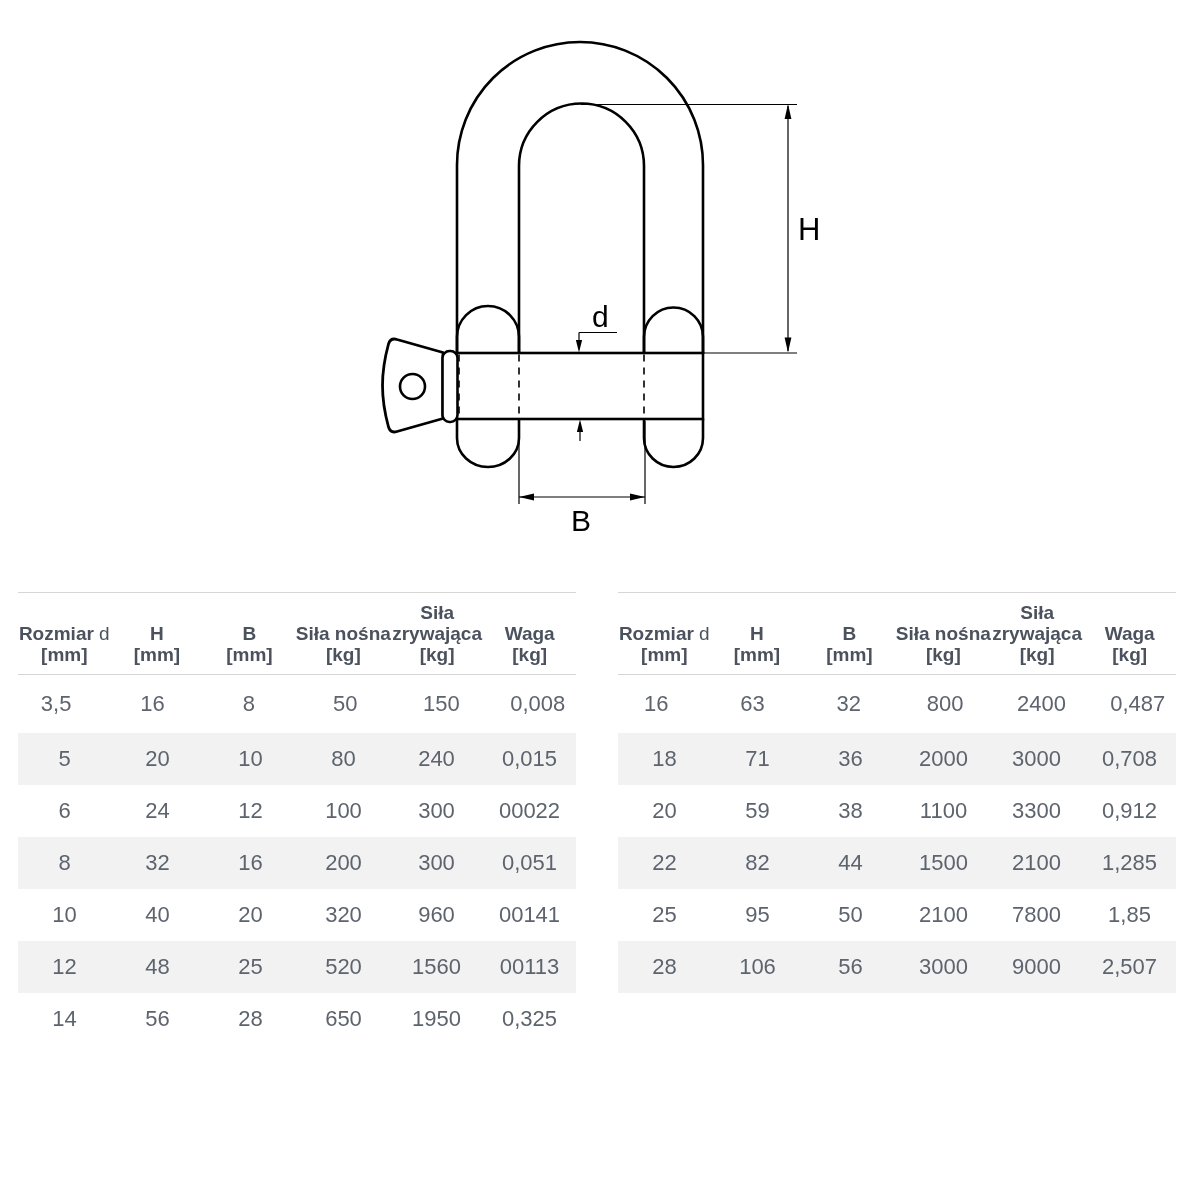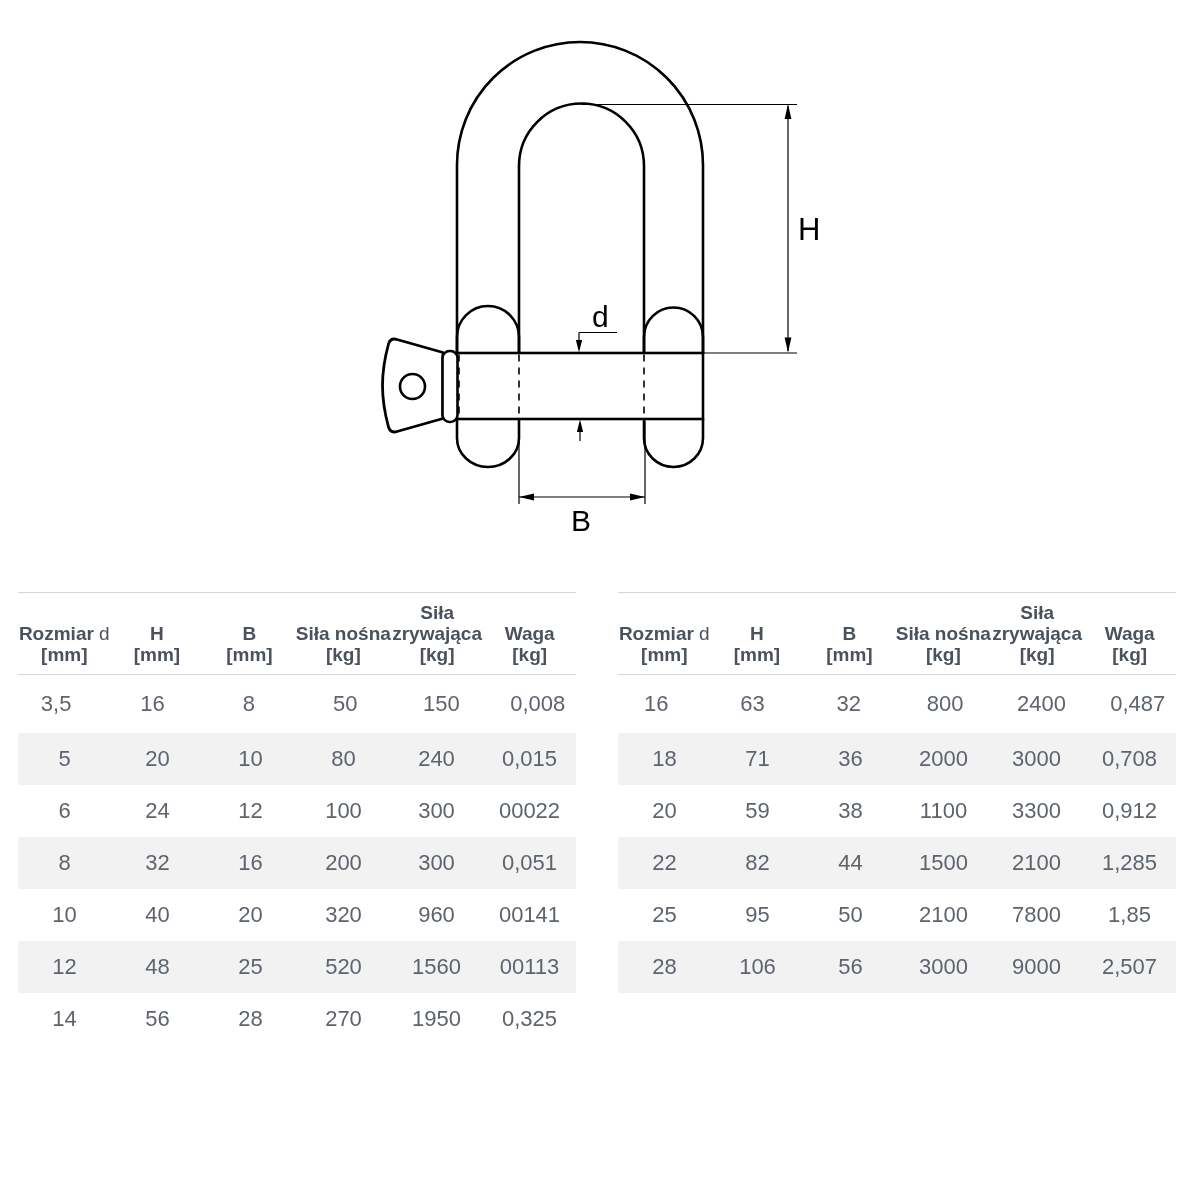--- a/index.html
+++ b/index.html
@@ -207,21 +207,21 @@
           <div class="td">48</div>
           <div class="td">25</div>
           <div class="td">520</div>
           <div class="td">1560</div>
           <div class="td">00113</div>
         </div>
         <div class="tr">
           <div class="td">14</div>
           <div class="td">56</div>
           <div class="td">28</div>
-          <div class="td">270</div>
+          <div class="td">650</div>
           <div class="td">1950</div>
           <div class="td">0,325</div>
         </div>
       </div>
     </div>
   <div class="spec-table right" id="table-right">
       <div class="thead">
         <div class="th">
           <div class="th-line"><span>Rozmiar</span><span class="light"> d</span></div>
           <div class="th-line">[mm]</div>

